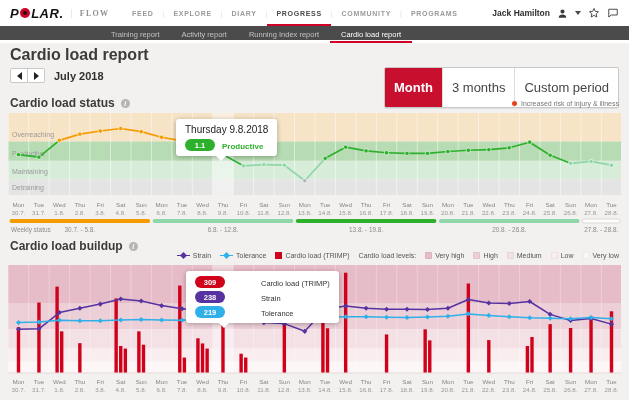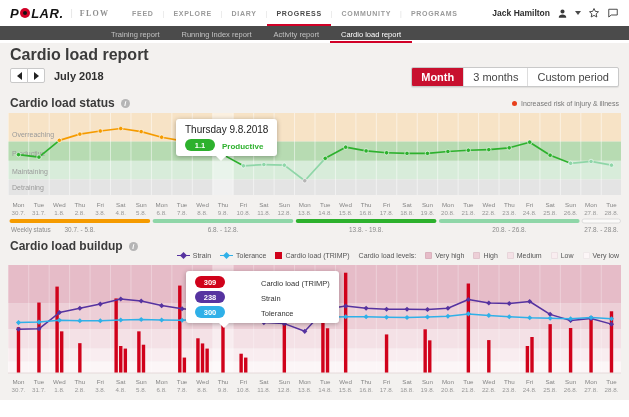--- a/index.html
+++ b/index.html
@@ -37,21 +37,21 @@
   .nav-btns{position:absolute;left:10px;top:25px;display:flex;}
   .month-nav-btn{width:18px;height:15px;background:#fff;border:1px solid #c9c9c9;display:flex;
                  align-items:center;justify-content:center;padding:0;cursor:pointer;box-sizing:border-box;}
   .month-nav-btn:first-child{border-radius:2px 0 0 2px;}
   .month-nav-btn:last-child{border-radius:0 2px 2px 0;margin-left:-1px;}
   .tri-l{width:0;height:0;border:4px solid transparent;border-right:5px solid #222;margin-left:-4px;}
   .tri-r{width:0;height:0;border:4px solid transparent;border-left:5px solid #222;margin-right:-4px;}
   .period-label{position:absolute;left:54px;top:27px;font-size:11px;font-weight:bold;color:#2f2f2f;}
   .period-toggle{position:absolute;right:10px;top:24px;display:flex;background:#fff;
                  border:1px solid #c9c9c9;border-radius:2px;overflow:hidden;box-shadow:0 1px 1px rgba(0,0,0,.08);}
-  .period-btn{font-size:11px;color:#454545;padding:3px 9px;border-left:1px solid #ddd;cursor:pointer;white-space:nowrap;}
+  .period-btn{font-size:13px;color:#454545;padding:12px 9px;border-left:1px solid #ddd;cursor:pointer;white-space:nowrap;}
   .period-btn:first-child{border-left:none;}
   .period-btn.active{background:#c8102e;color:#fff;font-weight:bold;}
   .sec-title{position:absolute;left:10px;margin:0;font-size:12px;font-weight:bold;color:#3b3b3b;}
   .info-icon{display:inline-block;width:9px;height:9px;border-radius:50%;background:#b5b5b5;color:#fff;
              font-size:7px;line-height:9px;text-align:center;font-style:italic;font-weight:bold;
              margin-left:6px;vertical-align:1px;cursor:pointer;}
   .risk-note{position:absolute;right:10px;top:57px;display:flex;align-items:center;gap:4px;
              font-size:7px;color:#767676;}
   .risk-dot{width:5px;height:5px;border-radius:50%;background:#e8401c;}
   .chart-svg{position:absolute;left:8px;display:block;}
@@ -125,22 +125,22 @@
       <span class="ua-icon">
         <svg width="12" height="12" viewBox="0 0 24 24">
             <path d="M3.5 4.5h17v11.5H8.5l-5 4z" fill="none" stroke="#3a3a3a" stroke-width="1.8" stroke-linejoin="round"></path>
           </svg>
       </span>
     </div>
   </header>
 
   <nav class="subnav">
       <span class="subnav-item">Training report</span>
+      <span class="subnav-item">Activity report</span>
       <span class="subnav-item">Running Index report</span>
-      <span class="subnav-item">Activity report</span>
       <span class="subnav-item active">Cardio load report</span>
     </nav>
 
   <main class="content">
     <h1 class="page-title">Cardio load report</h1>
 
     <div class="nav-btns">
       <button class="month-nav-btn">
           <span class="tri-l"></span>
         </button>
@@ -585,18 +585,18 @@
     <div class="tooltip buildup-tt">
       <div class="tt-row">
         <span class="pill" style="background: rgb(208, 2, 27);">309</span>
         <span class="tt-label">Cardio load (TRIMP)</span>
       </div>
       <div class="tt-row">
         <span class="pill" style="background: rgb(86, 51, 160);">238</span>
         <span class="tt-label">Strain</span>
       </div>
       <div class="tt-row">
-        <span class="pill" style="background: rgb(47, 176, 232);">300</span>
+        <span class="pill" style="background: rgb(47, 176, 232);">219</span>
         <span class="tt-label">Tolerance</span>
       </div>
     </div>
   </main>
 </div>
 
 </body></html>

